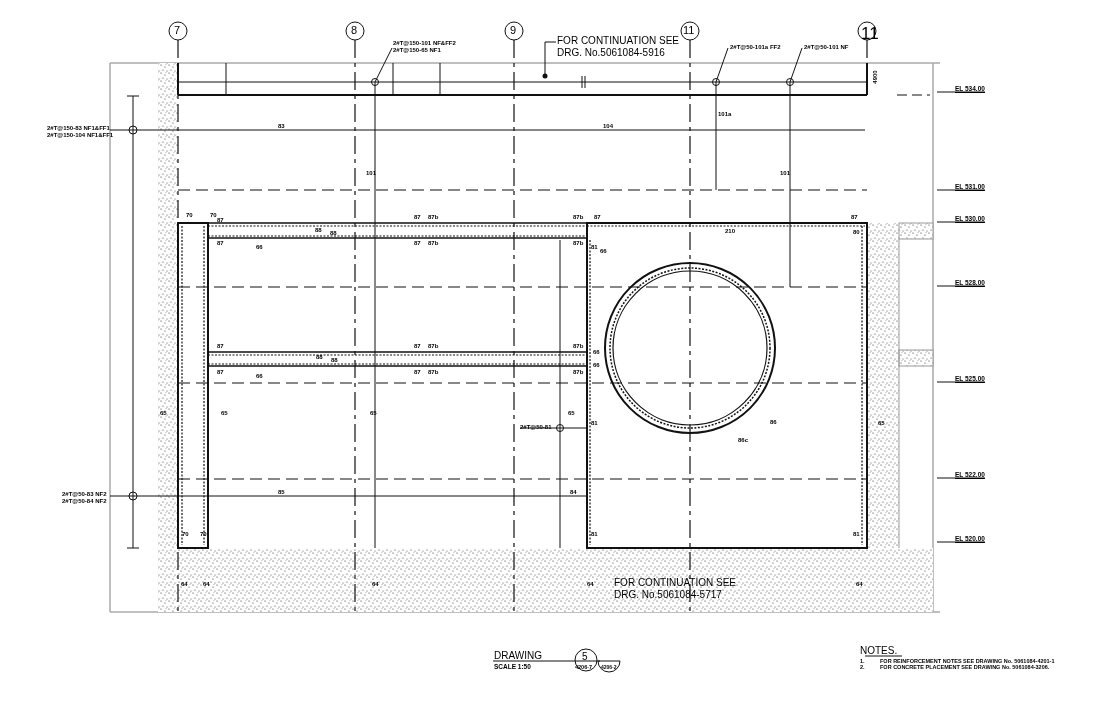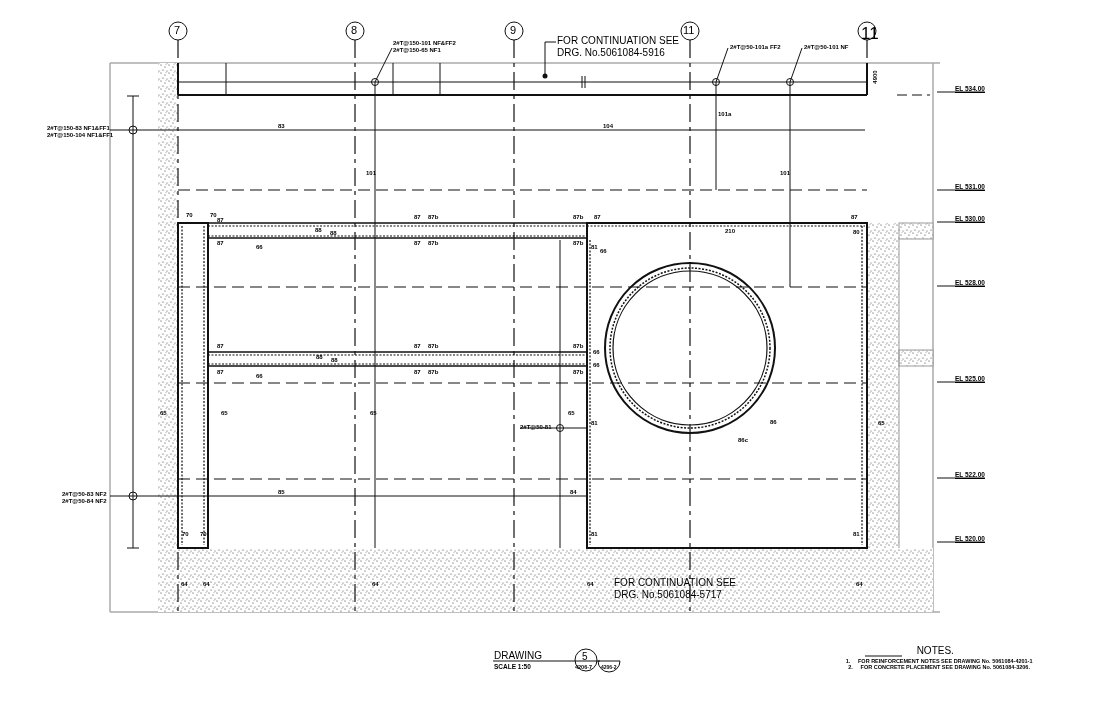--- a/index.html
+++ b/index.html
@@ -257,21 +257,21 @@
 </div>
 
 <div>
   <span style="position:absolute;left:494px;top:650px;font-size:10px;">DRAWING</span>
   <span style="position:absolute;left:494px;top:663px;font-size:6.5px;font-weight:bold;">SCALE 1:50</span>
   <span style="position:absolute;left:582px;top:651px;font-size:10px;">5</span>
   <span style="position:absolute;left:575px;top:664px;font-size:5.5px;font-weight:bold;">4206-7</span>
   <span style="position:absolute;left:601px;top:664px;font-size:5px;font-weight:bold;">4206-2</span>
 </div>
 
-<div style="position:absolute;left:838px;top:645px;text-align:center;">
+<div style="position:absolute;left:860px;top:645px;">
   <div style="font-size:10px;">NOTES.</div>
   <div style="font-size:5.5px;font-weight:bold;margin-top:2px;white-space:nowrap;">
     <span style="display:inline-block;width:20px;">1.</span><span>FOR REINFORCEMENT NOTES  SEE DRAWING No. 5061084-4201-1</span>
   </div>
   <div style="font-size:5.5px;font-weight:bold;white-space:nowrap;">
     <span style="display:inline-block;width:20px;">2.</span><span>FOR CONCRETE PLACEMENT SEE DRAWING No. 5061084-3206.</span>
   </div>
 </div>
 
 </body></html>

